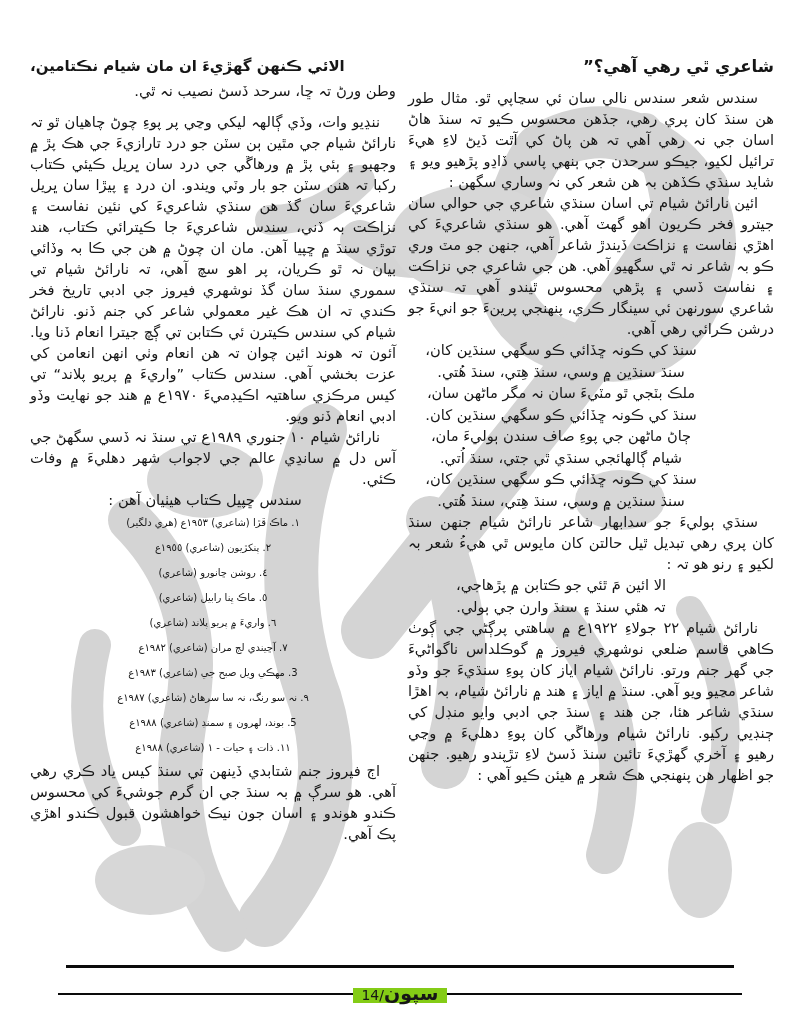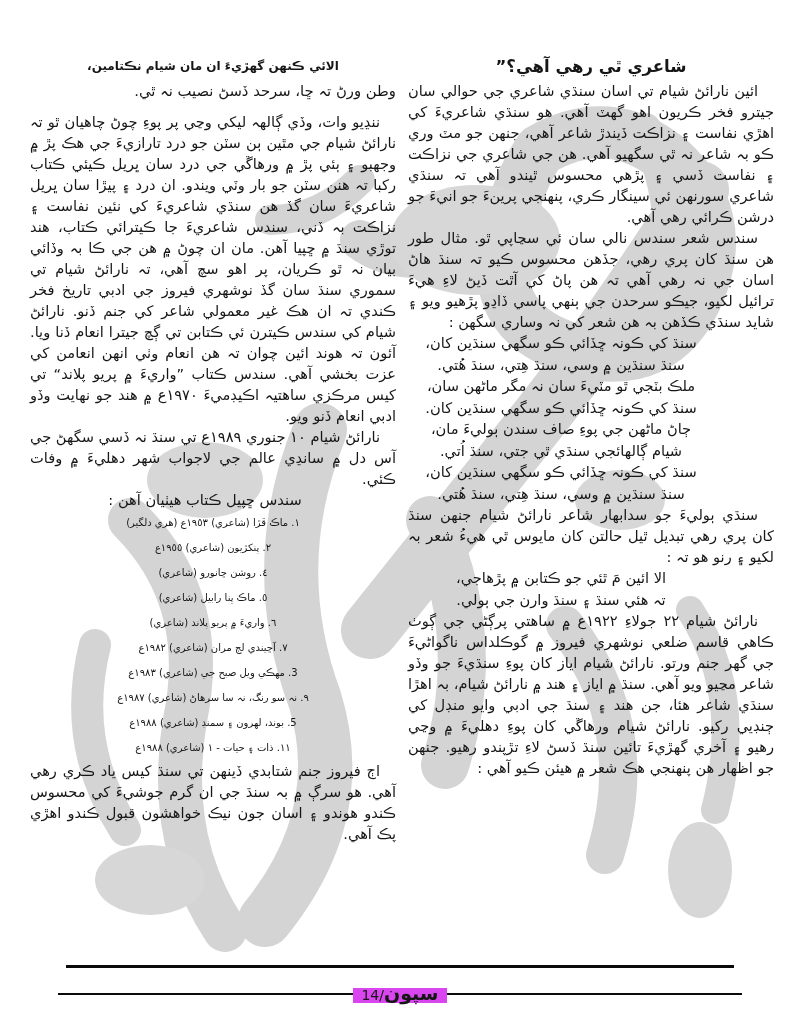--- a/index.html
+++ b/index.html
@@ -20,40 +20,40 @@
   .col {
     position:absolute; top:54px; z-index:1;
     font-size:14.6px; line-height:21px;
     text-align:justify;
   }
   .col-right { right:26px;  width:366px; }
   .col-left  { left:30px;   width:366px; }
   .col p { text-indent:16px; }
   .heading {
     font-weight:bold; font-size:16.5px; line-height:26px;
-    text-align:center; text-indent:0; margin-bottom:0;
+    text-align:right; text-indent:0; margin-bottom:7px;
   }
   .heading-couplet { margin-bottom:8px; }
-  .heading-couplet .l1 { font-weight:bold; font-size:12px; line-height:25px; text-align:center; }
+  .heading-couplet .l1 { font-weight:bold; font-size:15px; line-height:25px; text-align:left; }
   .heading-couplet .l2 { font-size:14.8px; line-height:24px; text-align:right; padding-left:36px; }
   .verse { text-align:center; padding-right:60px; line-height:21.5px; }
   .verse div { white-space:nowrap; }
   .books { list-style:none; text-align:center; line-height:25px; font-size:10px; }
   .books-intro { text-align:center; text-indent:16px; }
   
   .footer { position:absolute; left:0; right:0; bottom:40px; z-index:2; }
   .footer .rule-thick { margin:0 66px; border-top:3px solid #0a0a0a; }
   .footer .rule-thin {
     margin:10px 58px 0 58px;
     border-bottom:2px solid #0a0a0a;
     text-align:center; height:17px;
   }
   .footer .label {
     position:relative; top:4px;
-    background:#d946ef; padding:0 8px;
+    background:#84cc16; padding:0 8px;
     font-size:13px;
   }
   .footer .mag { font-weight:bold; font-size:19px; }
   .footer .num { font-size:14px; }
 </style>
 </head>
 <body>
 
 <div class="page">
 
@@ -77,22 +77,22 @@
         <ellipse cx="205" cy="480" rx="58" ry="38"></ellipse>
         <ellipse cx="620" cy="500" rx="45" ry="30"></ellipse>
         <ellipse cx="150" cy="880" rx="55" ry="35"></ellipse>
         <ellipse cx="700" cy="870" rx="32" ry="48"></ellipse>
       </g>
     </svg>
   </div>
 
   <div class="col col-right">
     <div class="heading">شاعري ٿي رهي آهي؟”</div>
+    <p>سندس شعر سندس نالي سان ئي سڃاپي ٿو. مثال طور هن سنڌ کان پري رهي، جڏهن محسوس ڪيو تہ سنڌ هاڻ اسان جي نہ رهي آهي تہ هن پاڻ کي آٿت ڏيڻ لاءِ هيءَ ترائيل لکيو، جيڪو سرحدن جي ٻنهي پاسي ڏاڍو پڙهيو ويو ۽ شايد سنڌي ڪڏهن بہ هن شعر کي نہ وساري سگهن :</p>
     <p>ائين نارائڻ شيام تي اسان سنڌي شاعري جي حوالي سان جيترو فخر ڪريون اهو گهٽ آهي. هو سنڌي شاعريءَ کي اهڙي نفاست ۽ نزاڪت ڏيندڙ شاعر آهي، جنهن جو مٽ وري ڪو بہ شاعر نہ ٿي سگهيو آهي. هن جي شاعري جي نزاڪت ۽ نفاست ڏسي ۽ پڙهي محسوس ٿيندو آهي تہ سنڌي شاعري سورنهن ئي سينگار ڪري، پنهنجي پرينءَ جو انيءَ جو درشن ڪرائي رهي آهي.</p>
-    <p>سندس شعر سندس نالي سان ئي سڃاپي ٿو. مثال طور هن سنڌ کان پري رهي، جڏهن محسوس ڪيو تہ سنڌ هاڻ اسان جي نہ رهي آهي تہ هن پاڻ کي آٿت ڏيڻ لاءِ هيءَ ترائيل لکيو، جيڪو سرحدن جي ٻنهي پاسي ڏاڍو پڙهيو ويو ۽ شايد سنڌي ڪڏهن بہ هن شعر کي نہ وساري سگهن :</p>
     <div class="verse">
       <div>سنڌ کي ڪونہ ڇڏائي ڪو سگهي سنڌين کان،</div>
       <div>سنڌ سنڌين ۾ وسي، سنڌ هِتي، سنڌ هُتي.</div>
       <div>ملڪ بٽجي ٿو مٽيءَ سان نہ مگر ماڻهن سان،</div>
       <div>سنڌ کي ڪونہ ڇڏائي ڪو سگهي سنڌين کان.</div>
       <div>ڄاڻ ماڻهن جي پوءِ صاف سندن ٻوليءَ مان،</div>
       <div>شيام ڳالهائجي سنڌي ٿي جتي، سنڌ اُتي.</div>
       <div>سنڌ کي ڪونہ ڇڏائي ڪو سگهي سنڌين کان،</div>
       <div>سنڌ سنڌين ۾ وسي، سنڌ هِتي، سنڌ هُتي.</div>
     </div>

